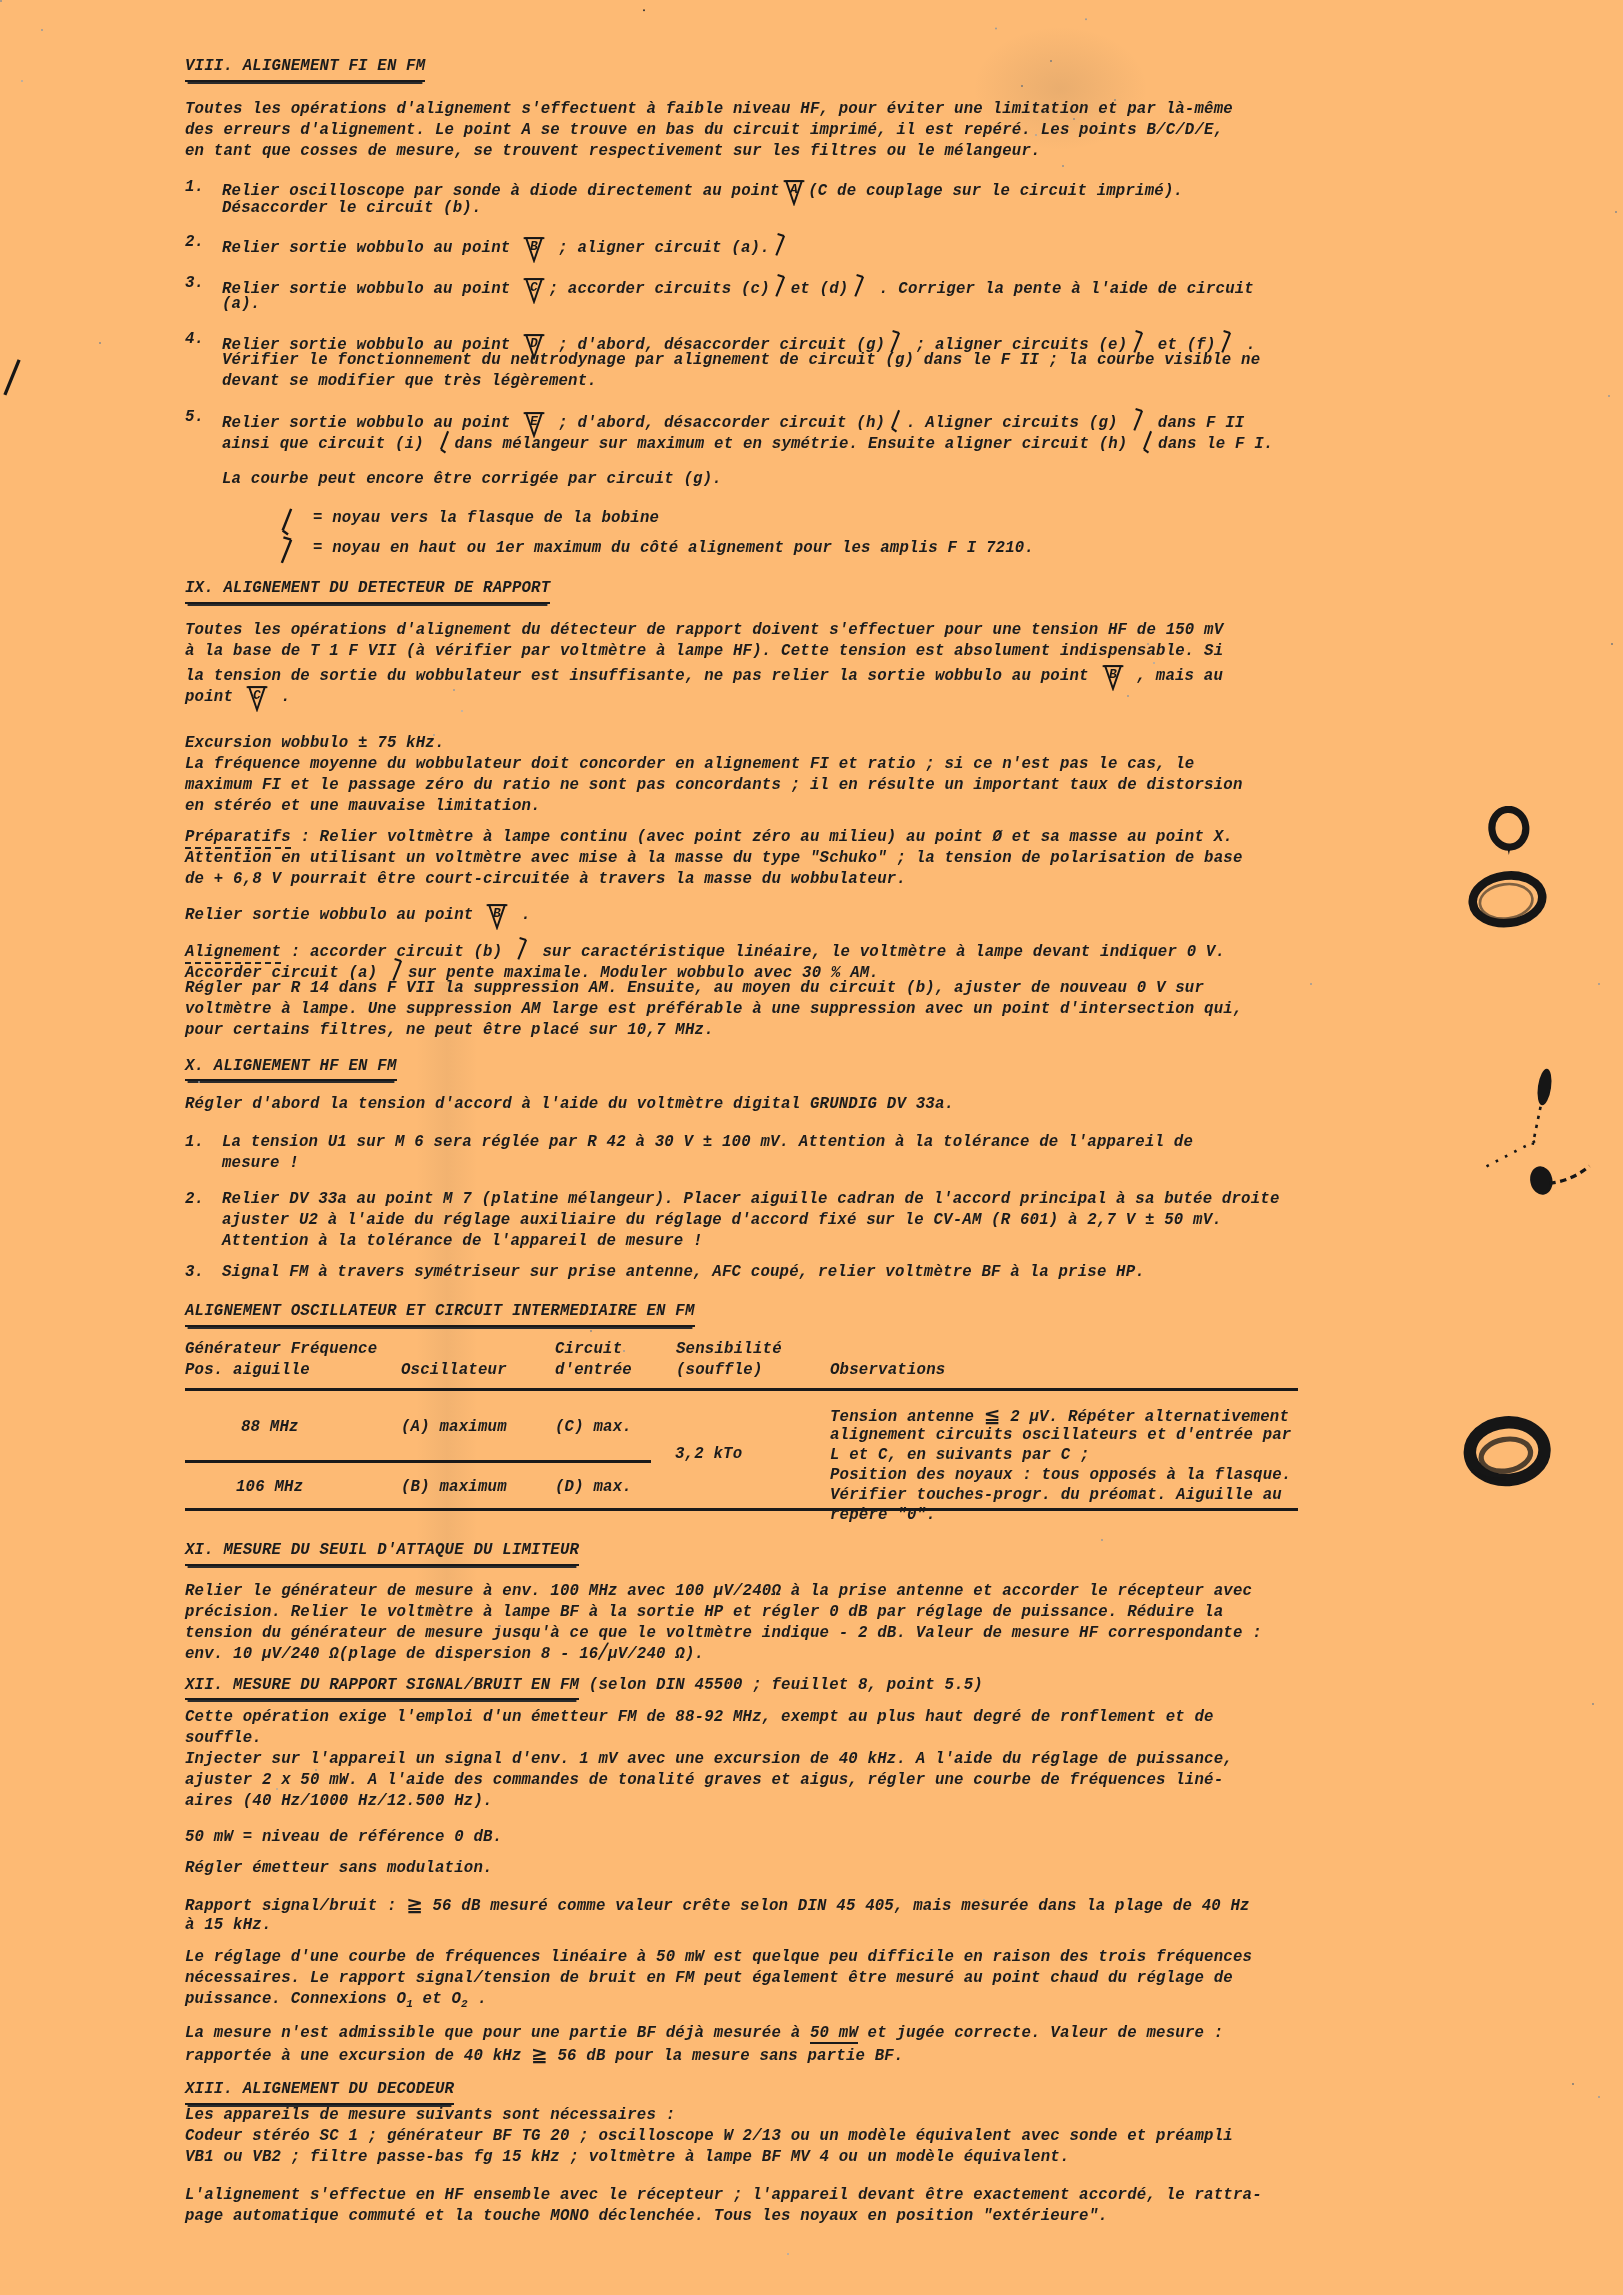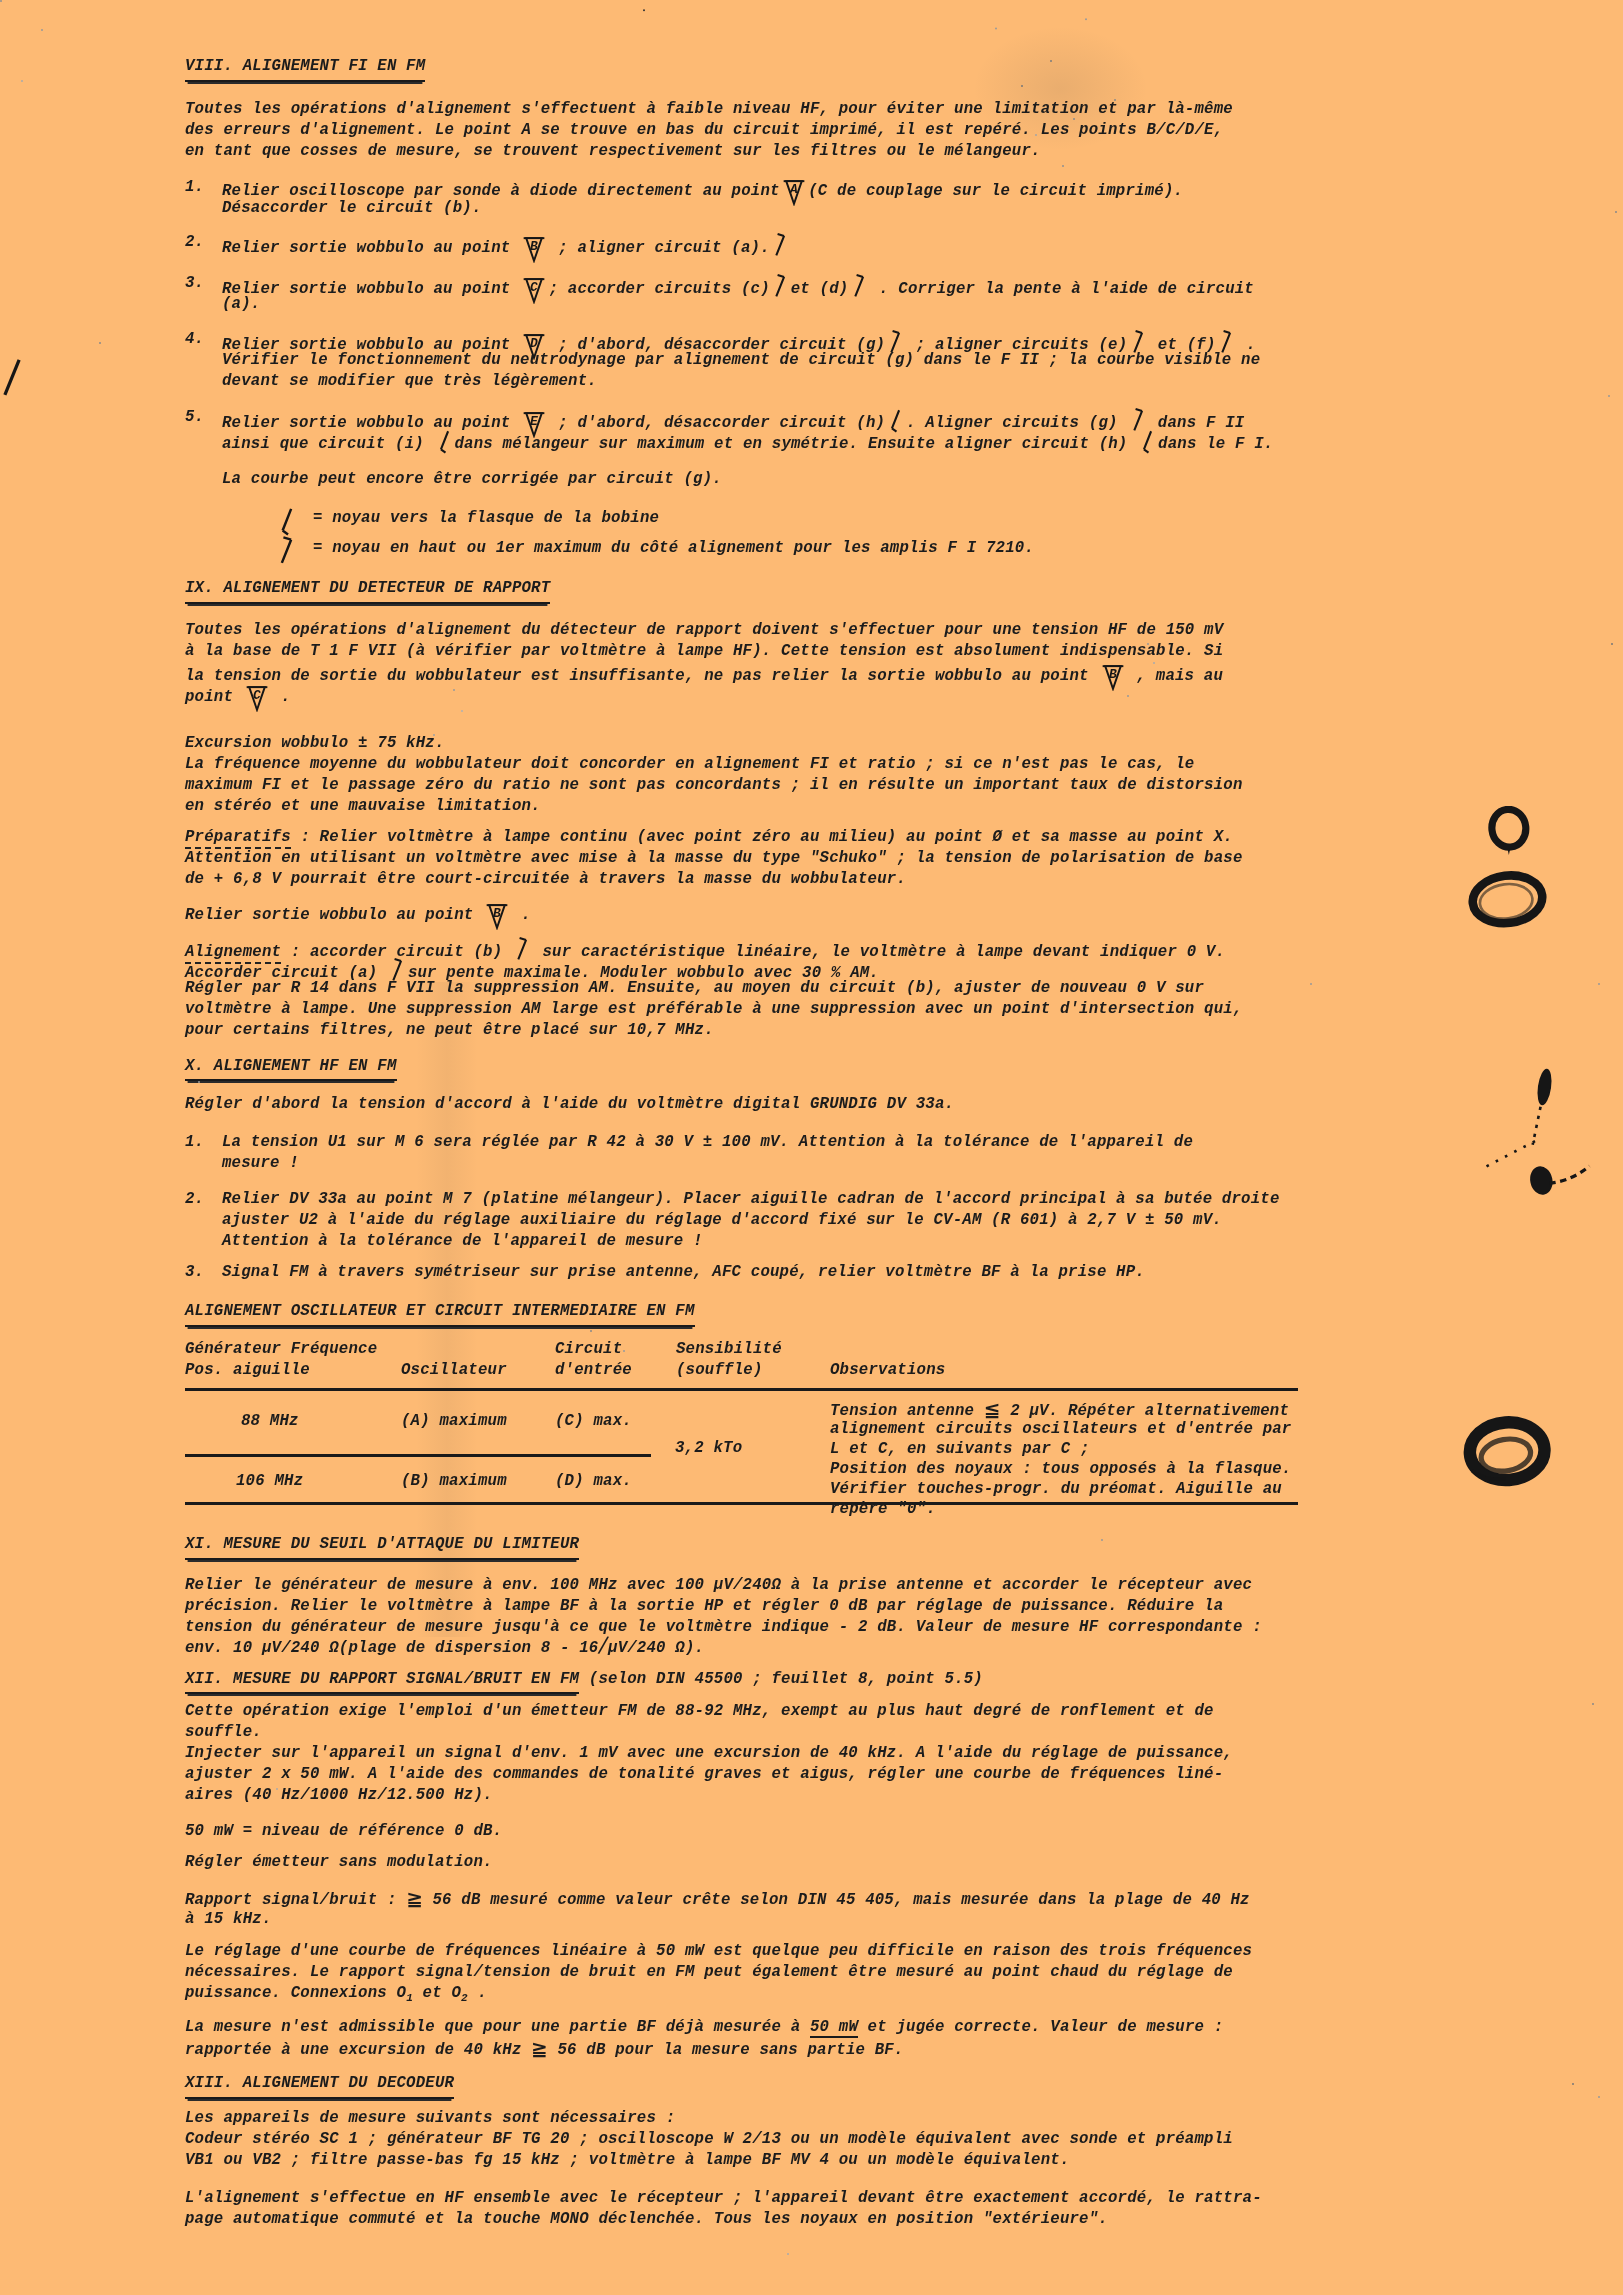--- a/index.html
+++ b/index.html
@@ -20,21 +20,21 @@
   .legend-row{position:relative; padding-left:128px; height:30px;}
   .legend-row .lg-ico{position:absolute; left:90px; top:-2.6px;}
   sub{font-size:11px;}
   .cmp{font-size:20px; letter-spacing:0; vertical-align:-1.3px; font-family:"DejaVu Sans",sans-serif; font-weight:700;}
   .pen-slash{display:inline-block; transform:scaleY(1.6) rotate(6deg); font-weight:700;}
   .tri-ico{vertical-align:-11px; margin:0 3.3px;}
   .core-ico{vertical-align:-5.9px; margin:0 3.3px;}
   .tbl-head{position:relative; height:43px;}
   .tbl-head .hc{position:absolute; top:0;}
   .tbl-sep{height:3.3px; background:#1a1a1a; margin-top:6.5px;}
-  .tbl-body{position:relative; height:111px;}
+  .tbl-body{position:relative; height:111px;margin-top:6px;}
   .tbl-body .cell{position:absolute; white-space:pre;}
   .tbl-midline{position:absolute; left:0; top:63px; width:466px; height:2.6px; background:#1a1a1a;}
   .tbl-bottom{height:2.6px; background:#1a1a1a;}
   .obs{position:absolute; left:645px; top:7.9px;}
   .obs .line{line-height:20px; height:20px;}
   
   .art{position:absolute;}
   .specks{position:absolute; left:0; top:0; width:2px; height:2px; border-radius:50%;}
   .band{position:absolute; left:416px; top:982px; width:62px; height:655px;
         background:linear-gradient(90deg,transparent,rgba(40,40,40,.05),transparent);}
@@ -266,21 +266,21 @@
       <div class="blk" style="margin-top: 10.5px;">
         <div class="line">Le réglage d'une courbe de fréquences linéaire à 50 mW est quelque peu difficile en raison des trois fréquences</div>
         <div class="line">nécessaires. Le rapport signal/tension de bruit en FM peut également être mesuré au point chaud du réglage de</div>
         <div class="line">puissance. Connexions O<sub>1</sub> et O<sub>2</sub> .</div>
       </div>
       <div class="blk" style="margin-top: 13px;">
         <div class="line">La mesure n'est admissible que pour une partie BF déjà mesurée à <span class="u">50 mW</span> et jugée correcte. Valeur de mesure :</div>
         <div class="line">rapportée à une excursion de 40 kHz <span class="cmp">≧</span> 56 dB pour la mesure sans partie BF.</div>
       </div>
       <div class="blk" style="margin-top: 14.4px;"><span class="h-title">XIII. ALIGNEMENT DU DECODEUR</span></div>
-      <div class="blk" style="margin-top: 9px;">
+      <div class="blk" style="margin-top: 0;">
         <div class="line">Les appareils de mesure suivants sont nécessaires :</div>
         <div class="line">Codeur stéréo SC 1 ; générateur BF TG 20 ; oscilloscope W 2/13 ou un modèle équivalent avec sonde et préampli</div>
         <div class="line">VB1 ou VB2 ; filtre passe-bas fg 15 kHz ; voltmètre à lampe BF MV 4 ou un modèle équivalent.</div>
       </div>
       <div class="blk" style="margin-top: 17px;">
         <div class="line">L'alignement s'effectue en HF ensemble avec le récepteur ; l'appareil devant être exactement accordé, le rattra-</div>
         <div class="line">page automatique commuté et la touche MONO déclenchée. Tous les noyaux en position "extérieure".</div>
       </div>
     </div>
 

